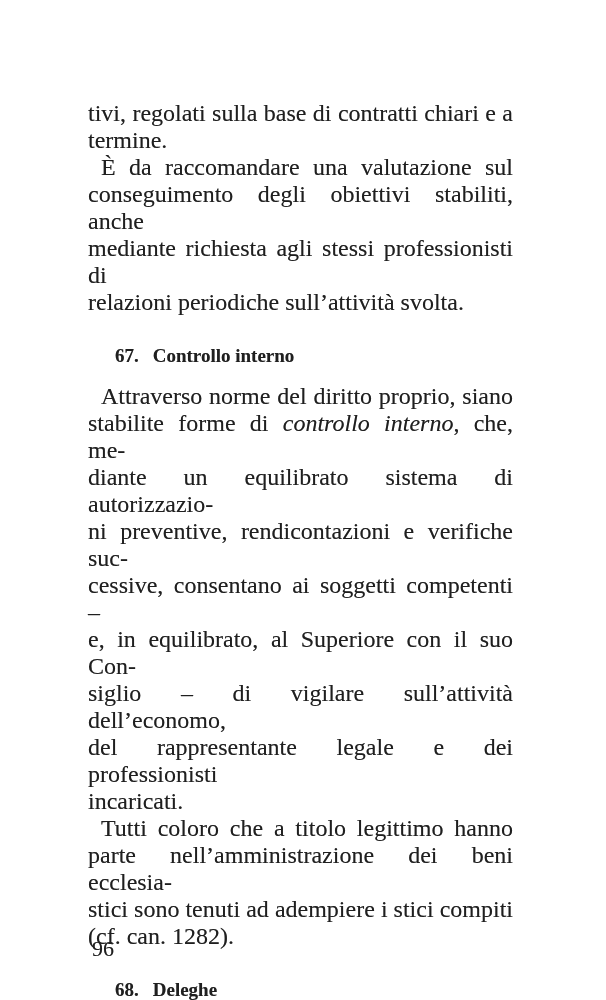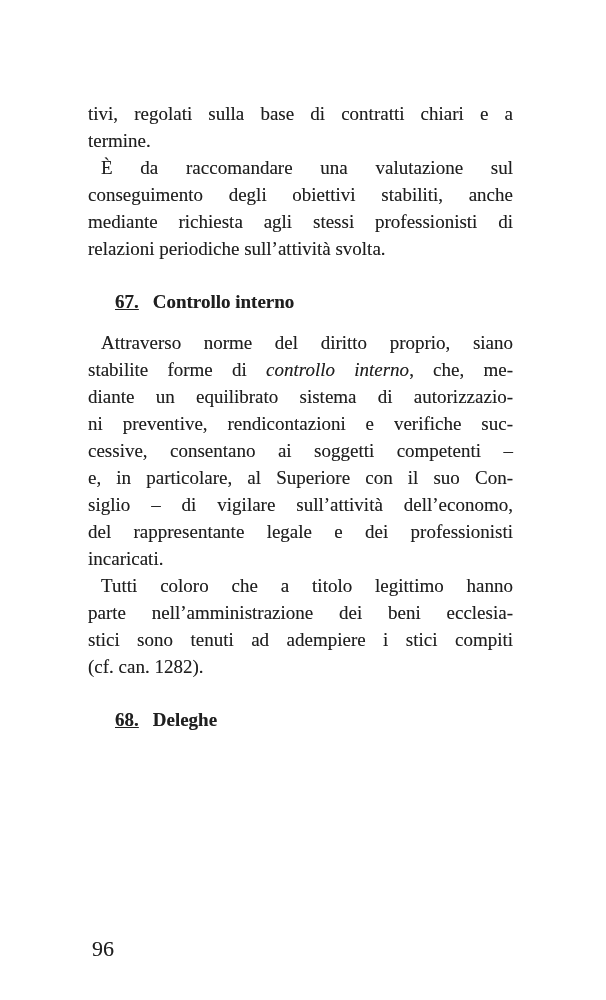--- a/index.html
+++ b/index.html
@@ -24,42 +24,41 @@
     position: absolute;
     left: 88px;
     top: 100px;
     width: 425px;
     text-shadow: 0 0 0.5px rgba(31,31,31,0.45);
   }
   .para {
     margin: 0;
   }
   .line {
-    font-size: 19px;
+    font-size: 24px;
     line-height: 27px;
     text-align: justify;
     text-align-last: justify;
     white-space: normal;
   }
   .line.end {
     text-align-last: left;
   }
   .para.indent .line:first-child {
     text-indent: 13px;
   }
   .heading {
     margin: 26px 0 14px 0;
     padding-left: 27px;
     font-size: 19px;
     line-height: 27px;
     font-weight: 700;
   }
   .heading .num {
     margin-right: 14px;
-    text-decoration: underline;
   }
   .page-number {
     position: absolute;
     left: 92px;
     top: 900px;
     font-size: 22px;
     line-height: 27px;
     text-shadow: 0 0 0.5px rgba(31,31,31,0.45);
     margin-top: 35px;
   }
@@ -82,21 +81,21 @@
         <div class="line">mediante richiesta agli stessi professionisti di</div>
         <div class="line end">relazioni periodiche sull’attività svolta.</div>
       </div>
       <div class="heading"><span class="num">67.</span><span class="ttl">Controllo interno</span></div>
       <div class="para indent">
         <div class="line">Attraverso norme del diritto proprio, siano</div>
         <div class="line">stabilite forme di <em>controllo interno</em>, che, me-</div>
         <div class="line">diante un equilibrato sistema di autorizzazio-</div>
         <div class="line">ni preventive, rendicontazioni e verifiche suc-</div>
         <div class="line">cessive, consentano ai soggetti competenti –</div>
-        <div class="line">e, in particolare, al Superiore con il suo Con-</div>
+        <div class="line">e, in equilibrato, al Superiore con il suo Con-</div>
         <div class="line">siglio – di vigilare sull’attività dell’economo,</div>
         <div class="line">del rappresentante legale e dei professionisti</div>
         <div class="line end">incaricati.</div>
       </div>
       <div class="para indent">
         <div class="line">Tutti coloro che a titolo legittimo hanno</div>
         <div class="line">parte nell’amministrazione dei beni ecclesia-</div>
         <div class="line">stici sono tenuti ad adempiere i stici compiti</div>
         <div class="line end">(cf. can. 1282).</div>
       </div>

